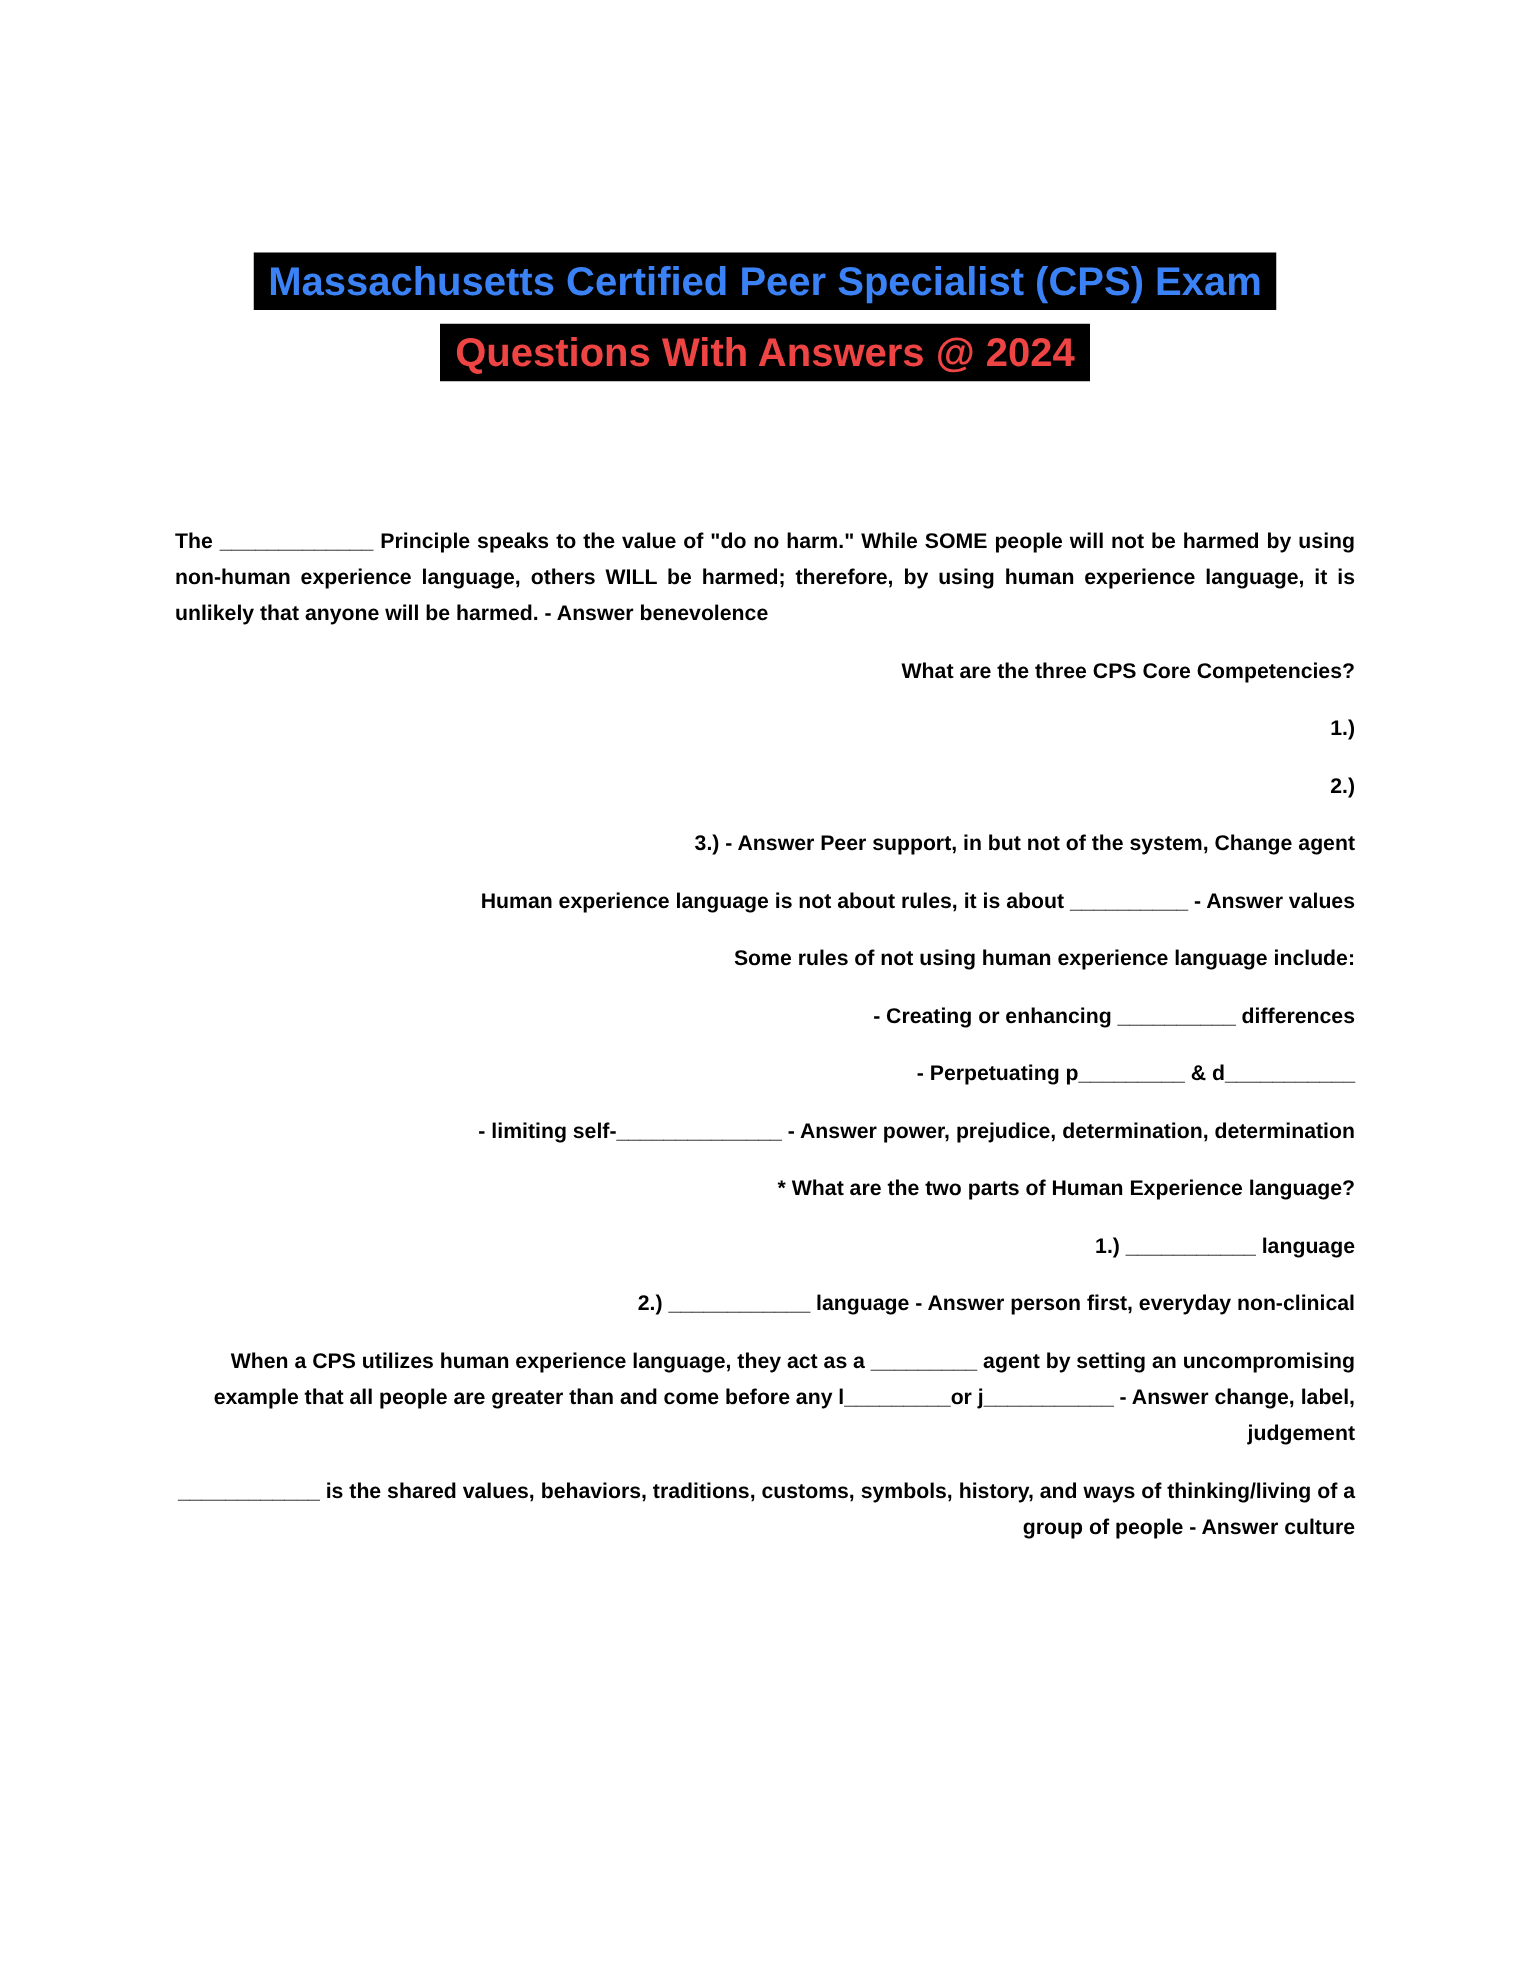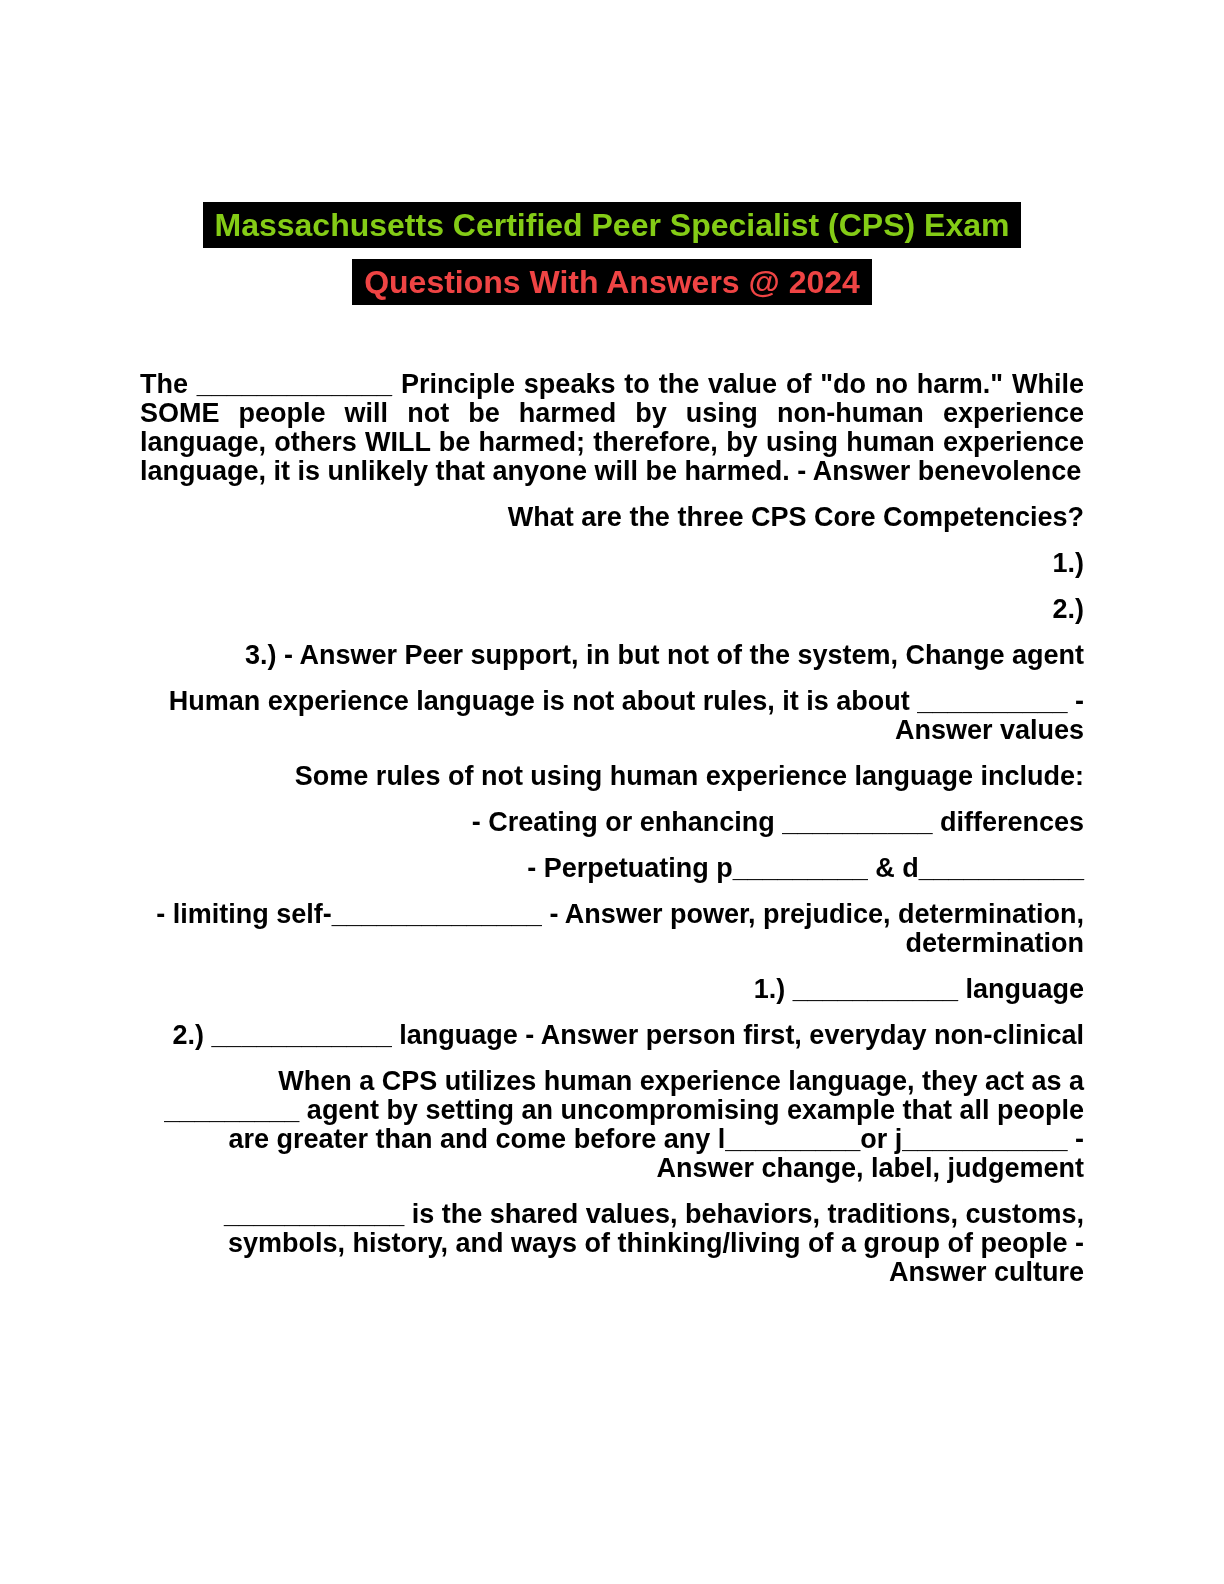--- a/index.html
+++ b/index.html
@@ -30,55 +30,56 @@
     display: inline-block;
     background: #000000;
     color: #ffff00;
     font-size: 32px;
     line-height: 46px;
     padding: 0 12px;
     margin-bottom: 11px;
     white-space: nowrap;
   }
   .doc-body {
-    margin-top: 54px;
-    font-size: 27px;
+    margin-top: 102px;
+    font-size: 17px;
     line-height: 29px;
   }
   .doc-body p {
     margin: 0 0 17px 0;
     text-align: right;
     letter-spacing: 0;
   }
   .doc-body p.justify {
     text-align: justify;
   }
 </style>
 </head>
 <body>
 
 <div class="page">
   <div class="content">
 
     <div class="title-block">
-      <span class="title-line" style="background: rgb(0, 0, 0); color: #84cc16;">Massachusetts Certified Peer Specialist (CPS) Exam</span><br>
+      <span class="title-line" style="background: rgb(0, 0, 0); color: #3b82f6;">Massachusetts Certified Peer Specialist (CPS) Exam</span><br>
       <span class="title-line" style="background: rgb(0, 0, 0); color: #ef4444;">Questions With Answers @ 2024</span>
     </div>
 
     <div class="doc-body" style="color: rgb(0, 0, 0);">
         <p class="justify">The _____________ Principle speaks to the value of "do no harm." While SOME people will not be harmed by using non-human experience language, others WILL be harmed; therefore, by using human experience language, it is unlikely that anyone will be harmed. - Answer benevolence</p>
         <p>What are the three CPS Core Competencies?</p>
         <p>1.)</p>
         <p>2.)</p>
         <p>3.) - Answer Peer support, in but not of the system, Change agent</p>
         <p>Human experience language is not about rules, it is about __________ - Answer values</p>
         <p>Some rules of not using human experience language include:</p>
         <p>- Creating or enhancing __________ differences</p>
         <p>- Perpetuating p_________ &amp; d___________</p>
         <p>- limiting self-______________ - Answer power, prejudice, determination, determination</p>
+        <p>* What are the two parts of Human Experience language?</p>
         <p>1.) ___________ language</p>
         <p>2.) ____________ language - Answer person first, everyday non-clinical</p>
         <p>When a CPS utilizes human experience language, they act as a _________ agent by setting an uncompromising example that all people are greater than and come before any l_________or j___________ - Answer change, label, judgement</p>
         <p>____________ is the shared values, behaviors, traditions, customs, symbols, history, and ways of thinking/living of a group of people - Answer culture</p>
       </div>
 
   </div>
 </div>
 
 </body></html>

